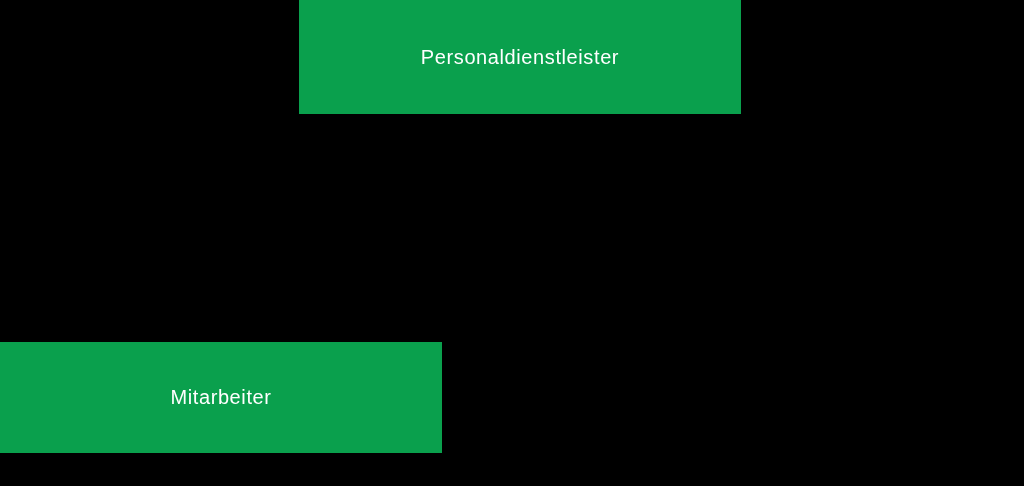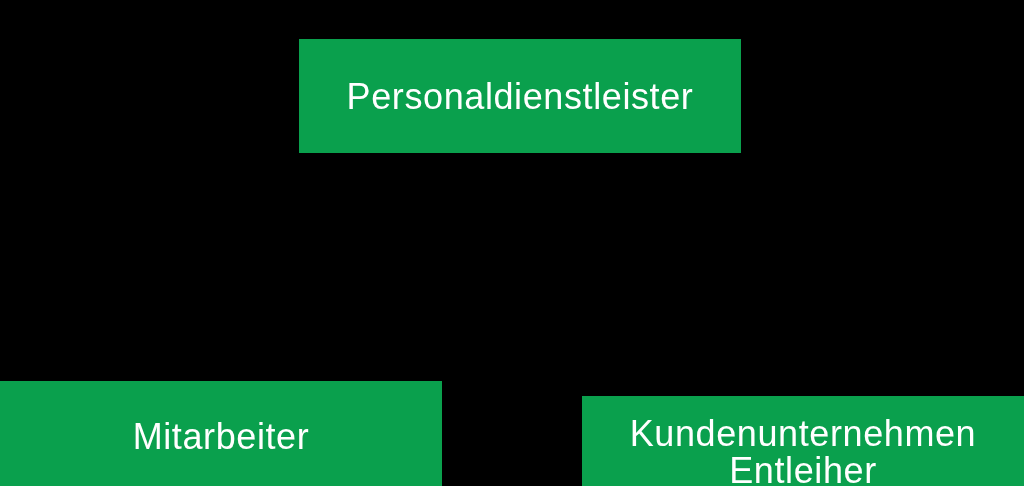--- a/index.html
+++ b/index.html
@@ -22,25 +22,24 @@
   }
   .node {
     position: absolute;
     background: #0aa04d;
     color: #ffffff;
     display: flex;
     flex-direction: column;
     align-items: center;
     justify-content: center;
     text-align: center;
-    font-size: 36px;
+    font-size: 20px;
     font-weight: 400;
     letter-spacing: 0.6px;
     line-height: 37px;
-    margin-top: 39px;
   }
   .node-top {
     left: 299px;
     top: 0;
     width: 442px;
     height: 114px;
   }
   .node-bottom-left {
     left: 0;
     top: 342px;
@@ -64,18 +63,14 @@
 <div class="canvas">
 
   <div class="node node-top">
     <span class="line">Personaldienstleister</span>
   </div>
 
   <div class="node node-bottom-left">
     <span class="line">Mitarbeiter</span>
   </div>
 
-  <div class="node node-bottom-right">
-    <span class="line">Kundenunternehmen</span>
-    <span class="line">Entleiher</span>
-  </div>
 
 </div>
 
 </body></html>

